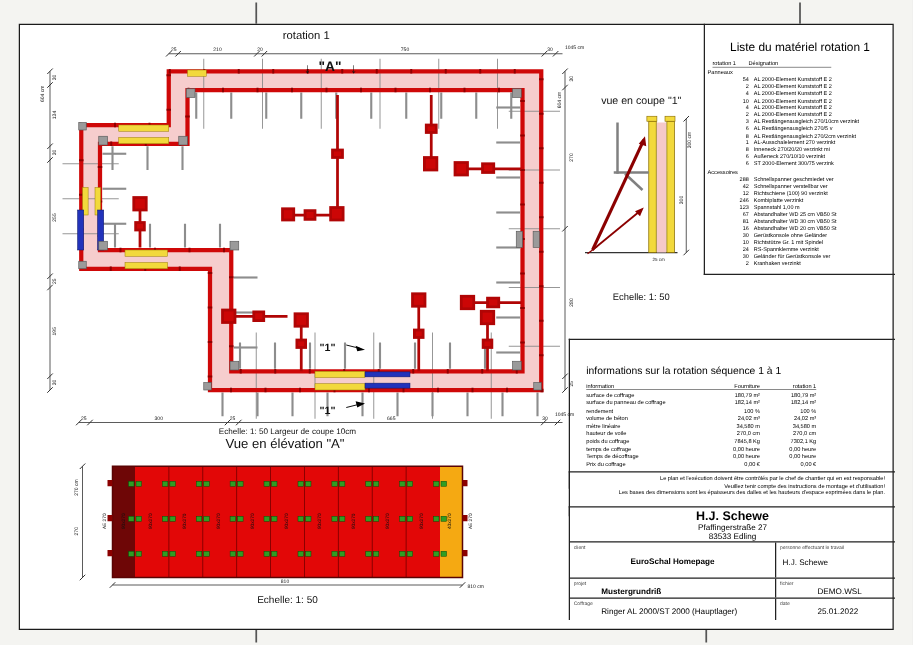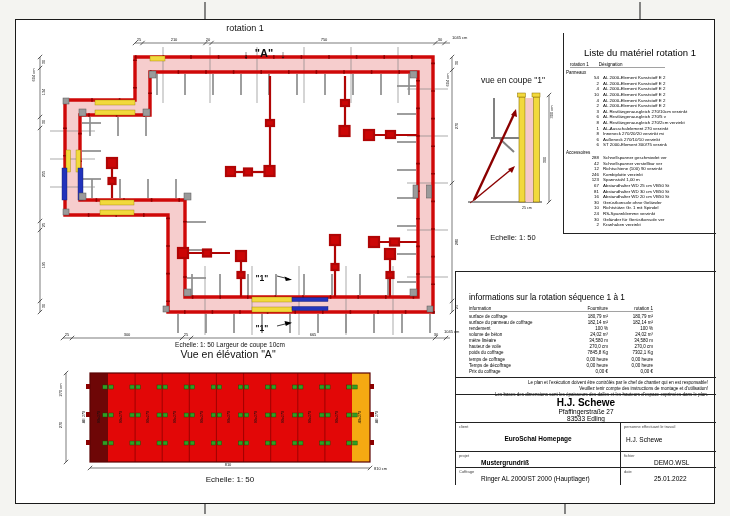--- a/index.html
+++ b/index.html
@@ -2,24 +2,24 @@
 <html><head>
 <meta charset="utf-8">
 <style>
   html,body{margin:0;padding:0;background:#e9e9e6;font-family:"Liberation Sans","DejaVu Sans",sans-serif;}
   .stage{position:relative;width:730px;height:516px;background:#f4f4f1;overflow:hidden;}
   .sheet{position:absolute;left:15px;top:19px;width:700px;height:485px;background:#ffffff;border:1.2px solid #1a1a1a;box-sizing:border-box;}
   svg.draw{position:absolute;left:0;top:0;width:730px;height:516px;}
   svg text{font-family:"Liberation Sans","DejaVu Sans",sans-serif;fill:#111;}
 
   .box{position:absolute;box-sizing:border-box;}
-  .materials{left:563px;top:19px;width:153px;height:201px;border-left:1px solid #222;border-bottom:1px solid #222;overflow:hidden;margin-top:14px;}
+  .materials{left:563px;top:19px;width:153px;height:201px;border-left:1px solid #222;border-bottom:1px solid #222;overflow:hidden;}
   .infosbox{left:455px;top:271px;width:261px;height:120px;border-left:1px solid #222;border-top:1px solid #222;overflow:hidden;}
   .discbox{left:455px;top:377px;width:261px;height:36px;border-left:1px solid #222;border-top:1px solid #222;overflow:hidden;}
-  .tb{left:455px;top:394px;width:261px;height:91px;border-left:1px solid #222;border-top:1px solid #222;display:flex;flex-direction:column;}
+  .tb{left:455px;top:405px;width:261px;height:91px;border-left:1px solid #222;border-top:1px solid #222;display:flex;flex-direction:column;}
 
   .scale2{transform:scale(.5);transform-origin:0 0;width:200%;}
 
   .m-title{text-align:center;font-size:19px;margin-top:14px;}
   .m-head{display:flex;gap:20px;font-size:9px;margin:8px 0 2px 12px;border-bottom:1px solid #444;width:190px;padding-bottom:1px;}
   .m-group{font-size:9px;margin:3px 0 1px 4px;}
   .mrow{display:flex;font-size:8.8px;line-height:11.2px;}
   .mrow .qty{width:70px;text-align:right;}
   .mrow .des{margin-left:8px;white-space:nowrap;}
 

